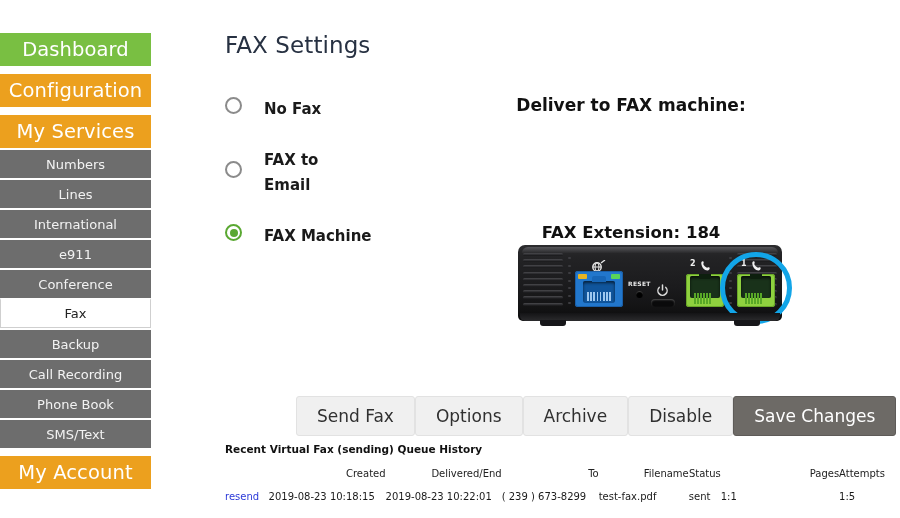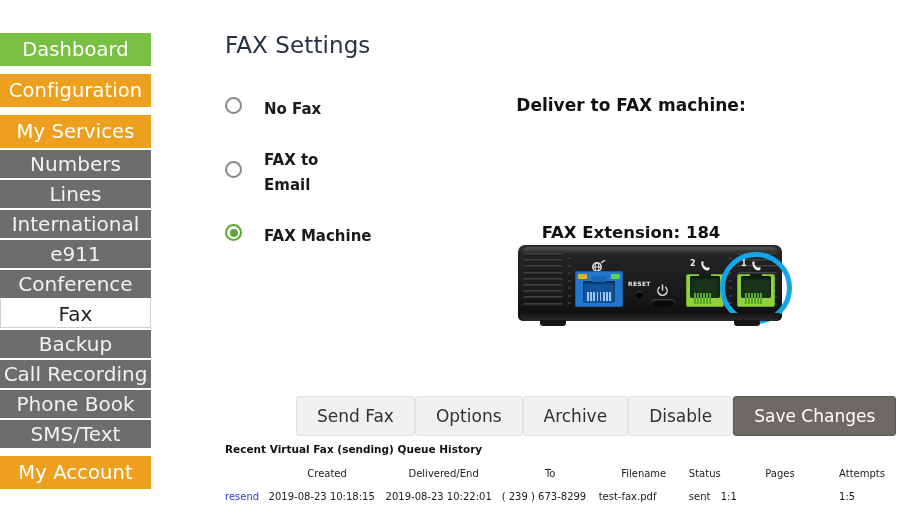--- a/index.html
+++ b/index.html
@@ -29,21 +29,21 @@
     height:33px;
     font-size:19.5px;
     letter-spacing:.1px;
     margin-bottom:0;
   }
   .nav-green { background:#79bf42; }
   .nav-orange { background:#eca01e; }
   .nav-gap { height:8px; background:#ffffff; }
   .nav-sub {
     height:30px;
-    font-size:20px;
+    font-size:13px;
     background:#6d6d6d;
     color:#f2f2f2;
     border-top:2px solid #ffffff;
   }
   .nav-sub.active {
     background:#ffffff;
     color:#222222;
     border:1px solid #cfcfcf;
     border-top:2px solid #ffffff;
   }
@@ -206,21 +206,21 @@
   
   #queue-title {
     position:absolute; left:74px; top:443px;
     font-size:10.5px; font-weight:bold; color:#111;
   }
   #queue-table {
     position:absolute; left:74px; top:462px; width:660px;
     border-collapse:collapse; font-size:10px; color:#1a1a1a;
   }
   #queue-table th {
-    text-align:center; font-weight:normal; color:#222;
+    text-align:right; font-weight:normal; color:#222;
     padding:6px 0 7px 0;
   }
   #queue-table td { padding:5px 0; }
   .lnk { color:#2b39d8; cursor:pointer; }
   .c-resend { width:44px; }
   .c-created { width:120px; }
   .c-deliv   { width:118px; }
   .c-to      { width:100px; }
   .c-file    { width:92px; }
   .c-status  { width:32px;margin-left:40px; }

